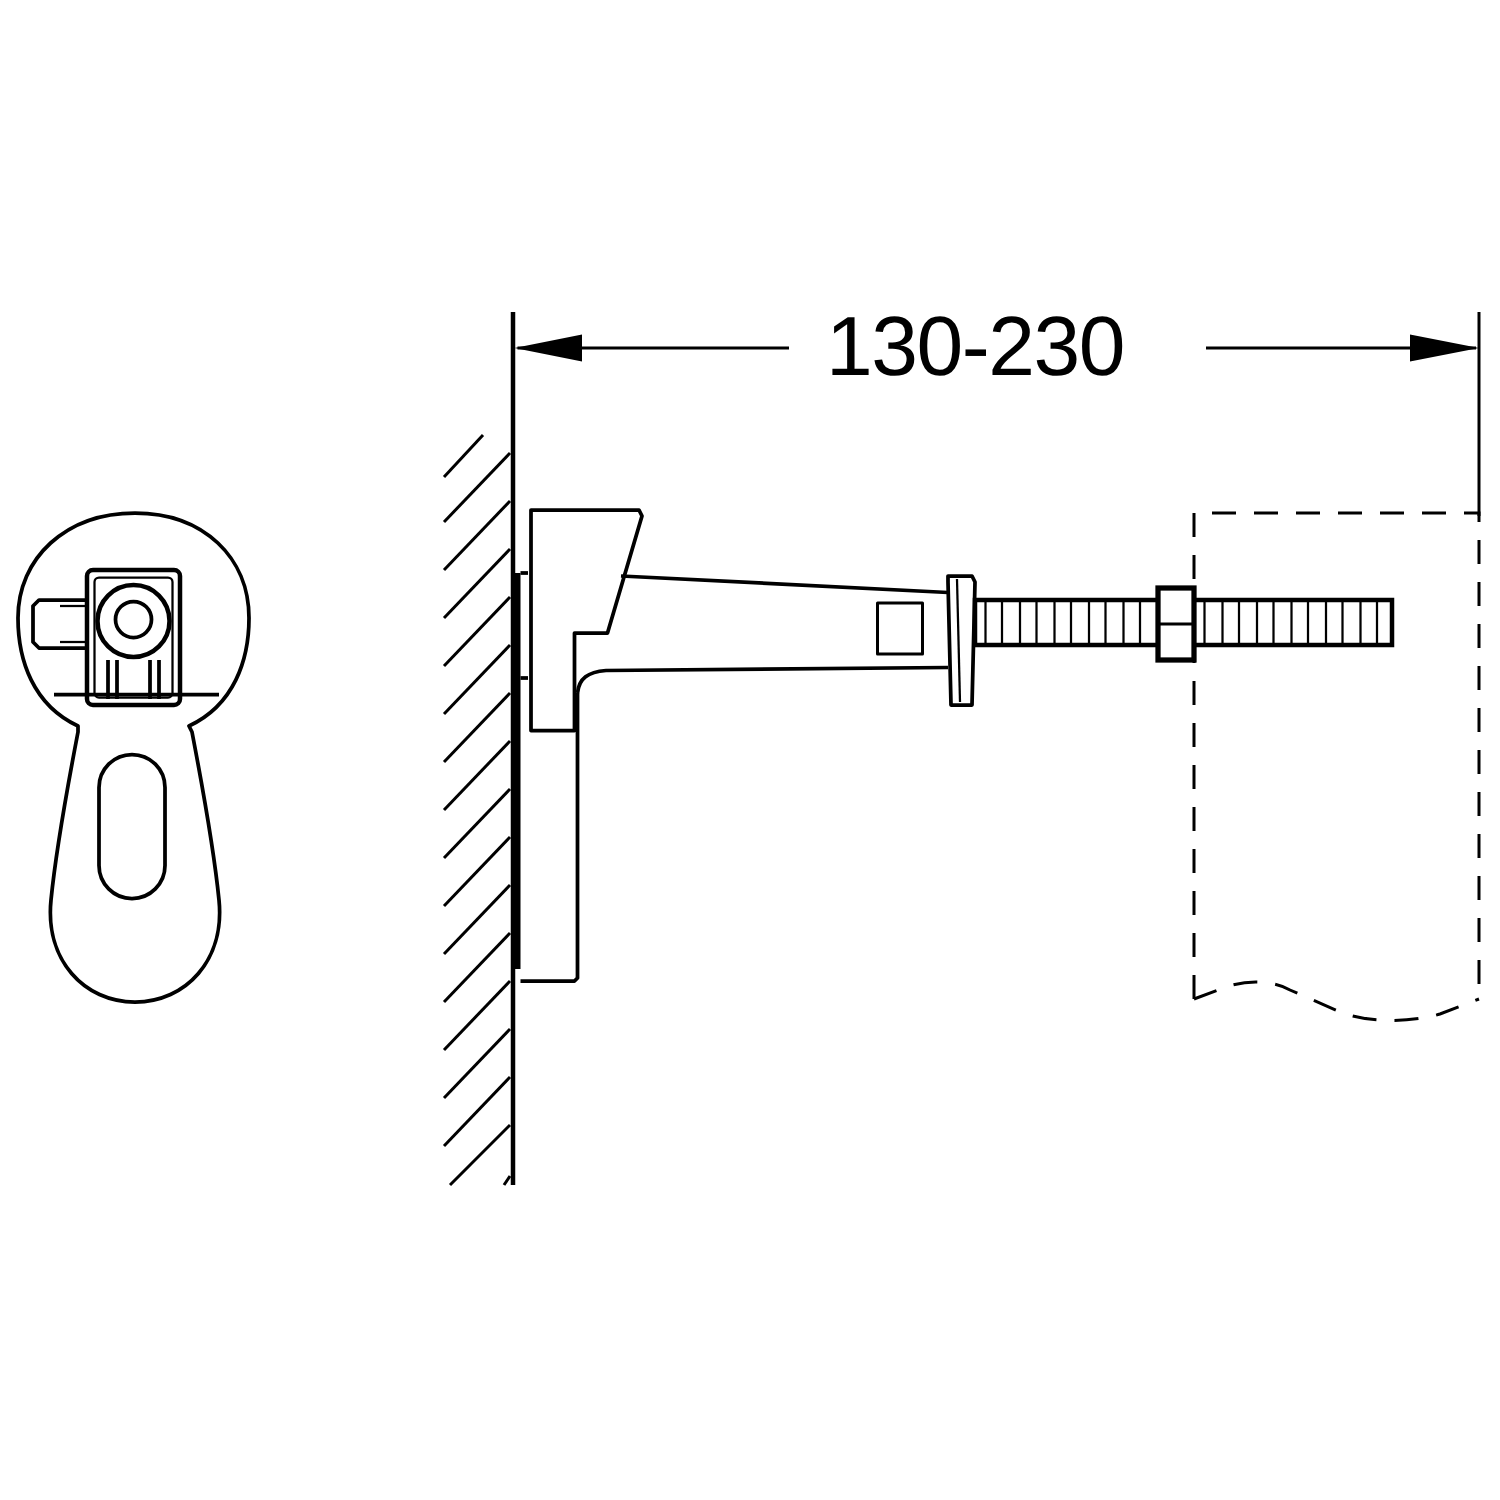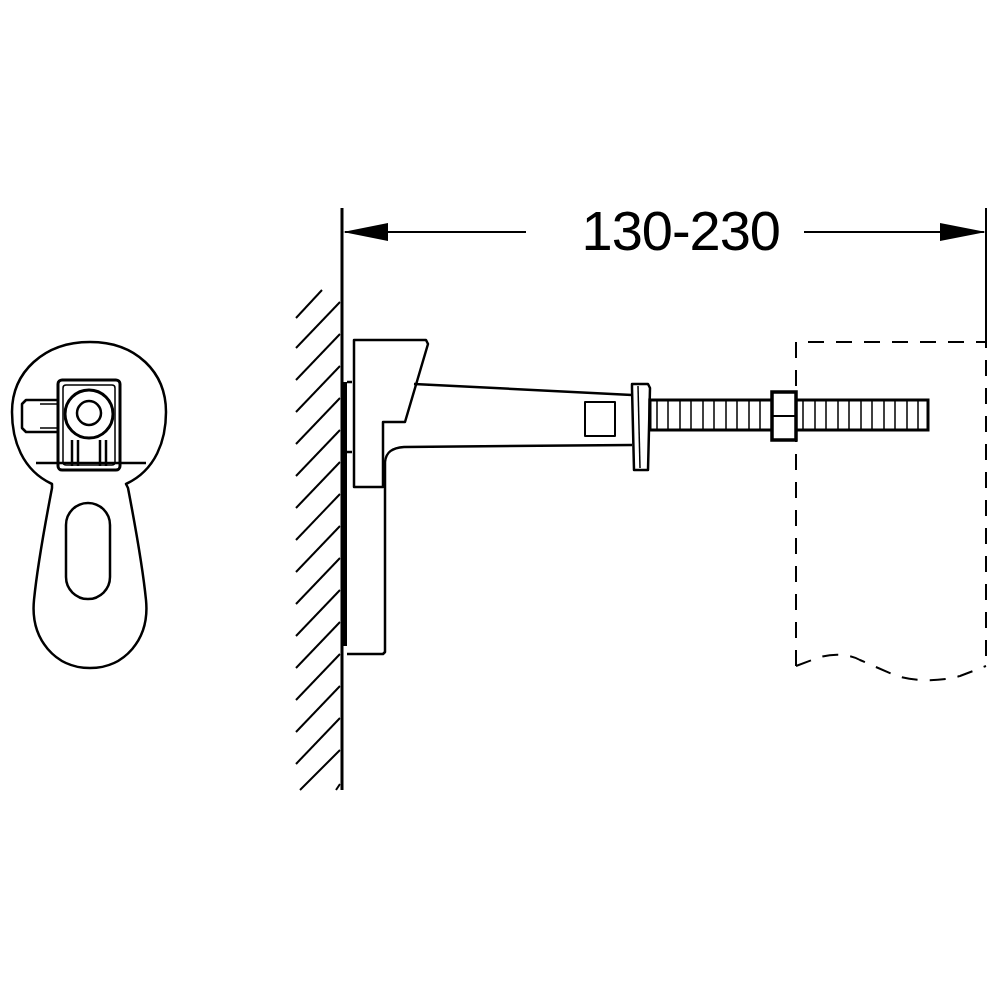--- a/index.html
+++ b/index.html
@@ -1,21 +1,21 @@
 <!DOCTYPE html>
 <html><head>
   <meta charset="utf-8">
   <style>
     html, body { margin: 0; padding: 0; background: #ffffff; }
     body { width: 1000px; height: 1000px; position: relative; overflow: hidden; }
     svg { position: absolute; left: 0; top: 0; }
     .dim-label {
       position: absolute;
       left: 520px; top: 196px; width: 260px; height: 70px;
-      text-align: right;
+      text-align: center;
       font-family: "Liberation Sans", sans-serif;
       font-size: 56px; line-height: 70px;
       color: #000;
       letter-spacing: -1px;
     }
   </style>
 </head>
 <body>
 
 <svg width="1000" height="1000" viewBox="0 0 1000 1000">

